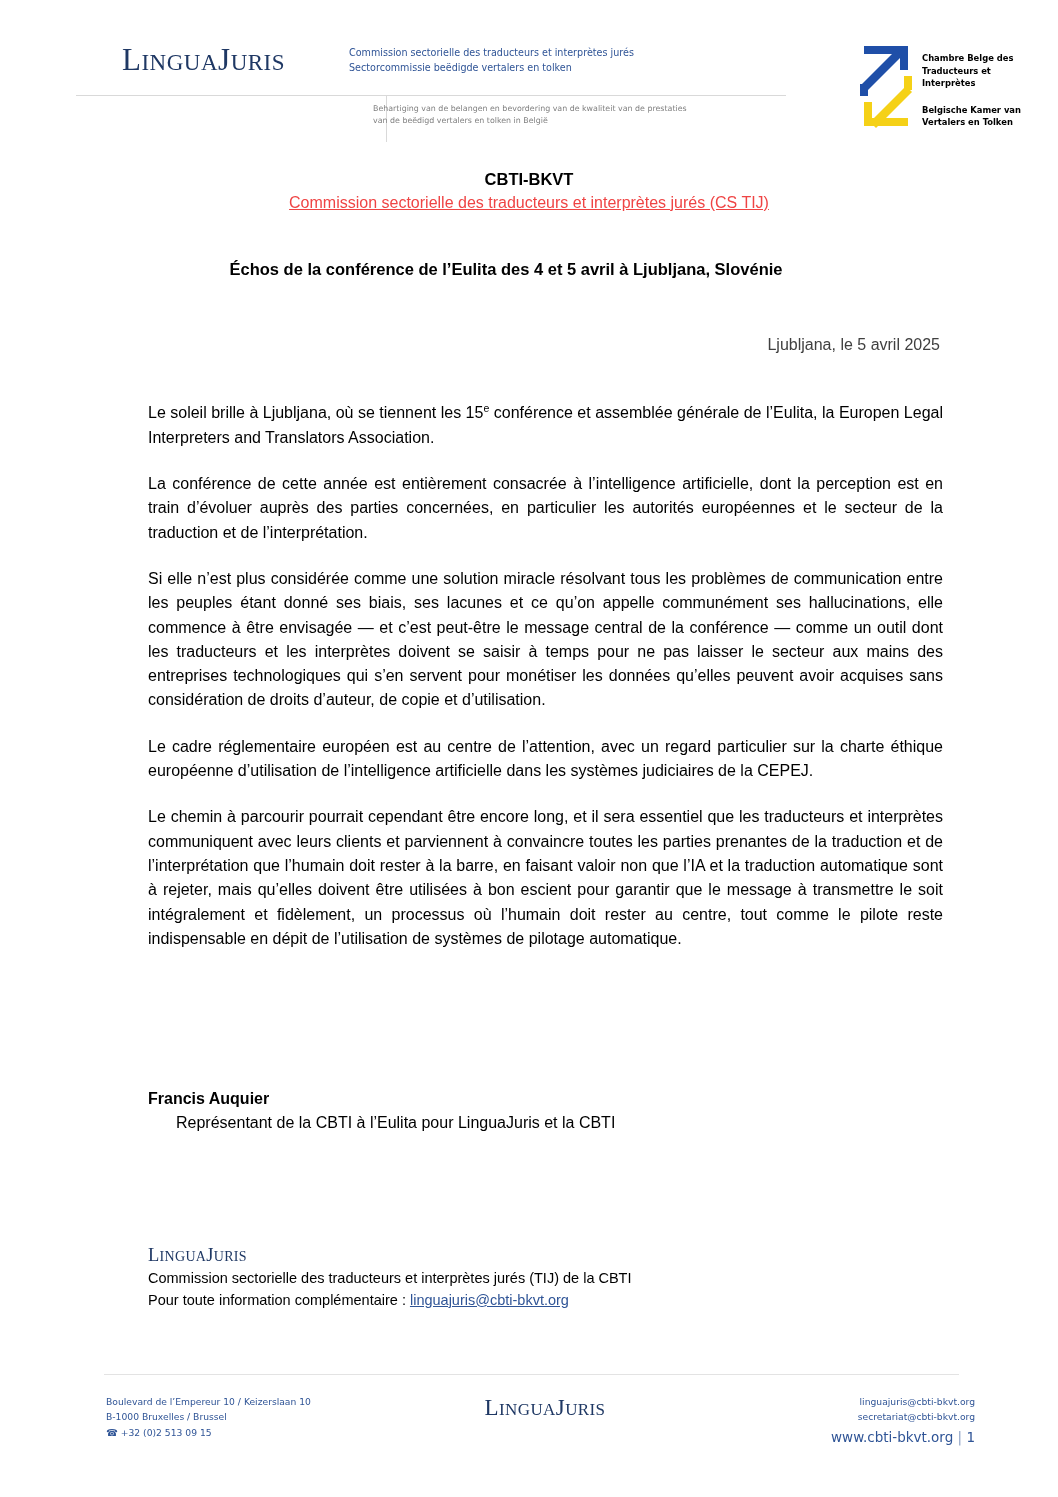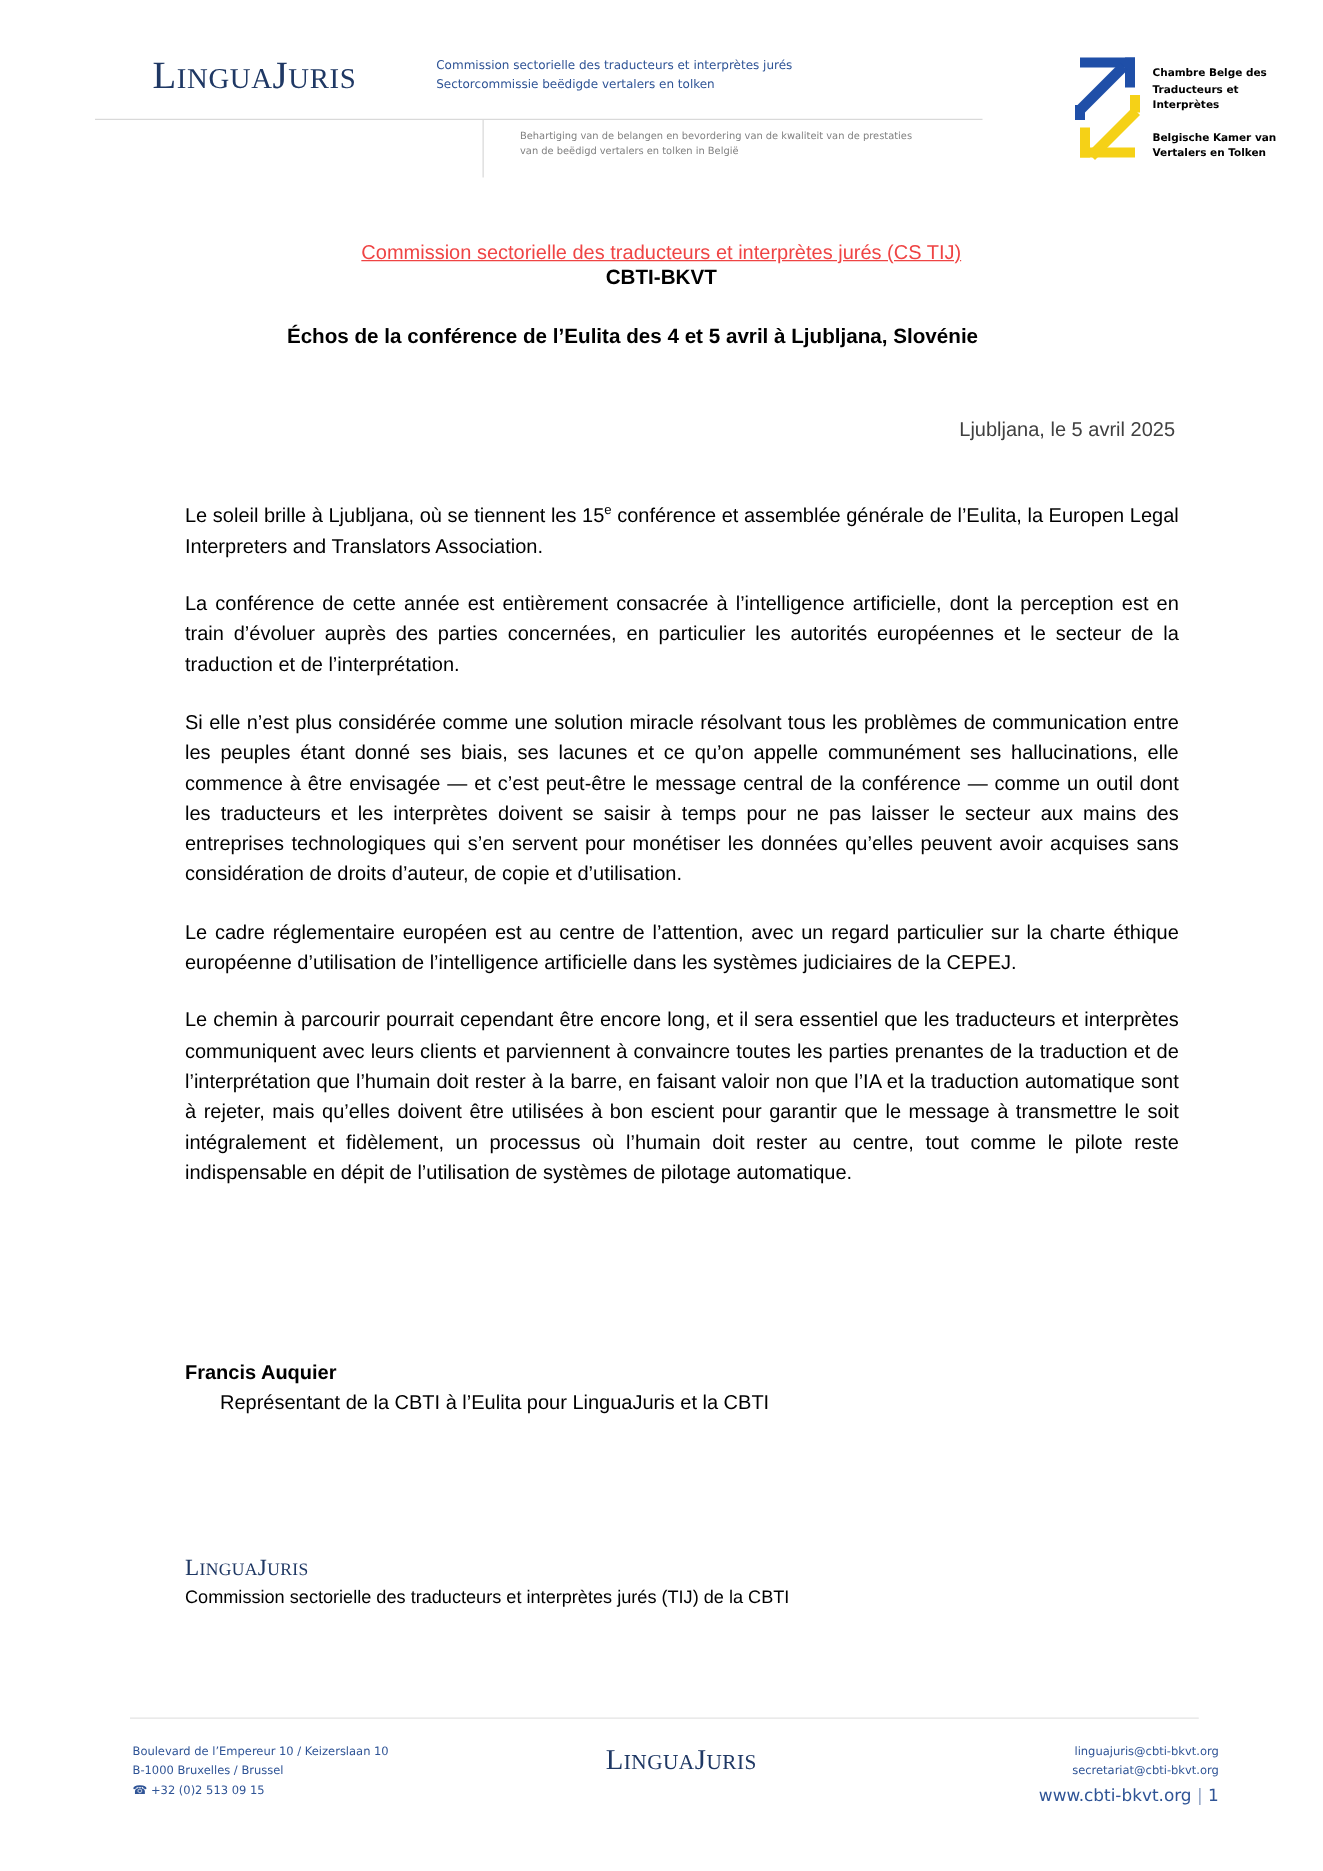--- a/index.html
+++ b/index.html
@@ -79,21 +79,21 @@
     top: 103px;
     width: 296px;
     text-align: right;
     font-size: 7.9px;
     line-height: 1.5;
     color: #808080;
     font-family: "DejaVu Sans", sans-serif;
   }
   .tagline-nl {
     position: absolute;
-    left: 416px;
+    left: 373px;
     top: 103px;
     width: 330px;
     text-align: left;
     font-size: 7.9px;
     line-height: 1.5;
     color: #808080;
     font-family: "DejaVu Sans", sans-serif;
   }
 
   
@@ -120,21 +120,20 @@
   
   .doc-title {
     position: absolute;
     left: 0;
     top: 170px;
     width: 1058px;
     text-align: center;
     font-size: 16.5px;
     font-weight: bold;
     color: #000000;
-    margin-top: 43px;
   }
   .doc-subtitle {
     position: absolute;
     left: 0;
     top: 194px;
     width: 1058px;
     text-align: center;
     font-size: 16px;
     color: #ef4444;
   }
@@ -347,20 +346,23 @@
   <div class="signature">
     <div class="sig-name">Francis Auquier</div>
     <div class="sig-role">Représentant de la CBTI à l’Eulita pour LinguaJuris et la CBTI</div>
   </div>
 
   <div class="closing">
     <div class="lj-logo-mid">
       <span class="cap">L</span><span class="sc">INGUA</span><span class="cap">J</span><span class="sc">URIS</span>
     </div>
     <div class="closing-line">Commission sectorielle des traducteurs et interprètes jurés (TIJ) de la CBTI</div>
+    <div class="closing-line">
+      <span>Pour toute information complémentaire : </span><a href="#">linguajuris@cbti-bkvt.org</a>
+    </div>
   </div>
 
   <div class="footer-rule"></div>
 
   <div class="footer-left">
     <div>Boulevard de l’Empereur 10 / Keizerslaan 10</div>
     <div>B-1000 Bruxelles / Brussel</div>
     <div>
       <span class="phone-icon">☎</span>
       <span>+32 (0)2 513 09 15</span>

